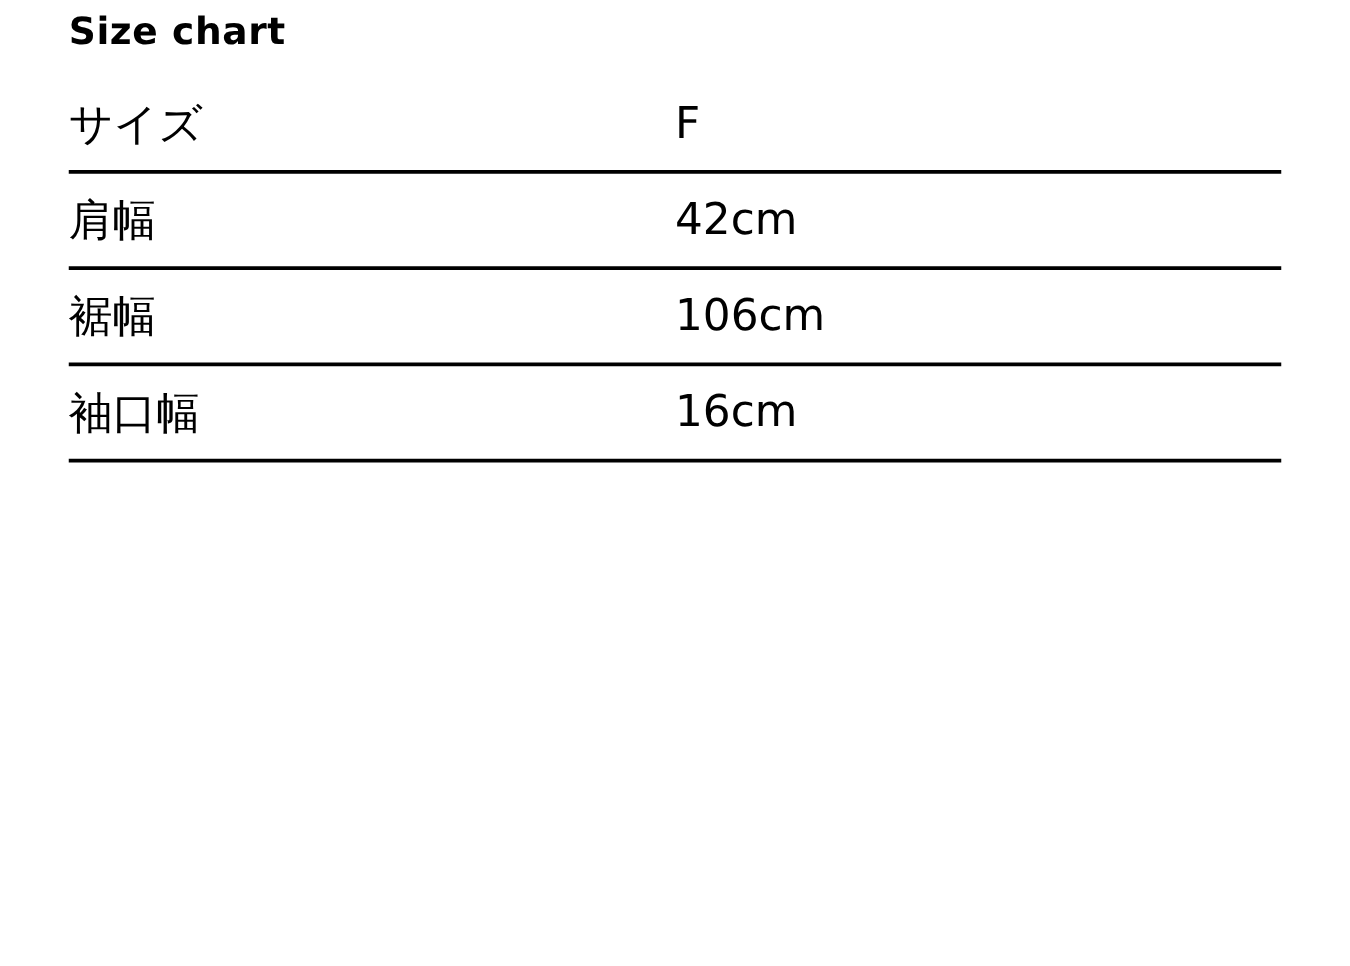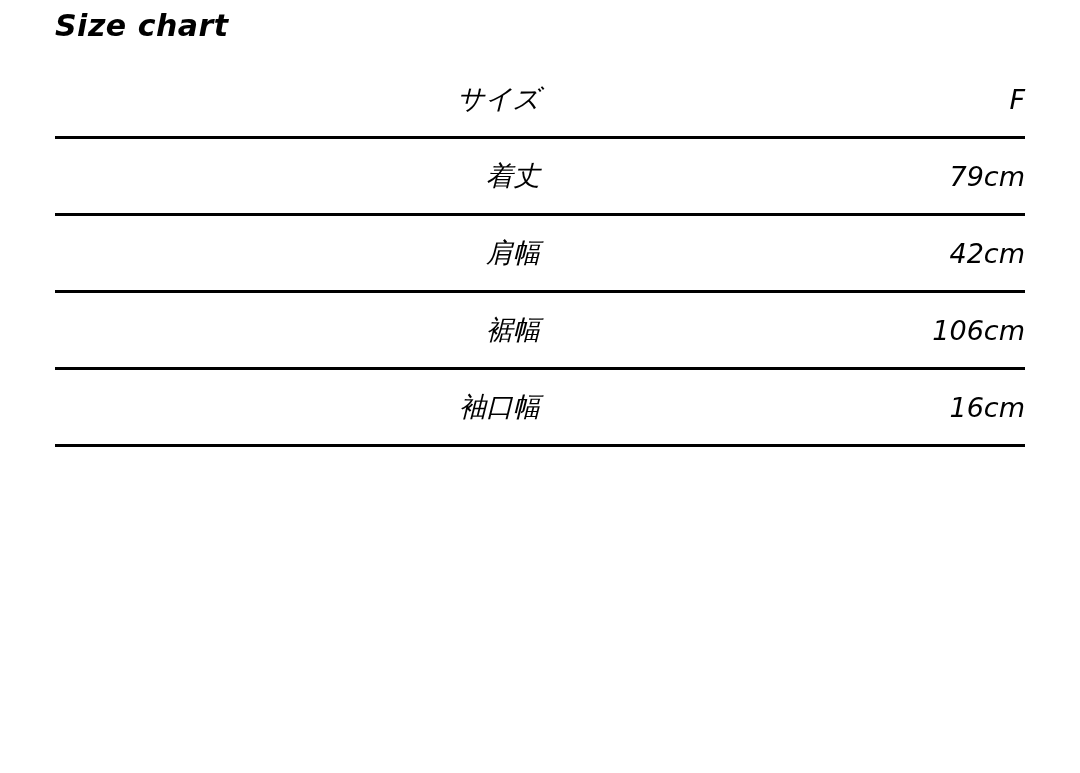--- a/index.html
+++ b/index.html
@@ -14,21 +14,20 @@
     font-family: "Liberation Sans", "DejaVu Sans", sans-serif;
     color: #000000;
     overflow: hidden;
   }
   .page {
     position: relative;
     width: 1080px;
     height: 641px;
     box-sizing: border-box;
     padding: 1px;
-    font-style: italic;
   }
   .chart-title {
     position: absolute;
     left: 55px;
     top: 8px;
     font-size: 30px;
     font-weight: bold;
     letter-spacing: 0.5px;
     font-family: "DejaVu Sans", sans-serif;
   }
@@ -37,24 +36,24 @@
     left: 55px;
     top: 62px;
     width: 970px;
     border-collapse: collapse;
     table-layout: fixed;
   }
   table.size-table col.label-col { width: 485px; }
   table.size-table col.value-col { width: 485px; }
   table.size-table th,
   table.size-table td {
-    text-align: right;
+    text-align: left;
     vertical-align: middle;
     height: 74px;
-    font-size: 27px;
+    font-size: 35px;
     font-weight: normal;
     padding: 0;
     border: none;
     font-family: "DejaVu Sans", sans-serif;
   }
   table.size-table thead th {
     border-bottom: 3px solid #000000;
   }
   table.size-table tbody tr td {
     border-bottom: 3px solid #000000;
@@ -76,24 +75,20 @@
       <col class="value-col">
     </colgroup>
     <thead>
       <tr>
         <th>サイズ</th>
         <th>F</th>
       </tr>
     </thead>
     <tbody>
       <tr>
-        <td>着丈</td>
-        <td>79cm</td>
-      </tr>
-      <tr>
         <td>肩幅</td>
         <td>42cm</td>
       </tr>
       <tr>
         <td>裾幅</td>
         <td>106cm</td>
       </tr>
       <tr>
         <td>袖口幅</td>
         <td>16cm</td>

